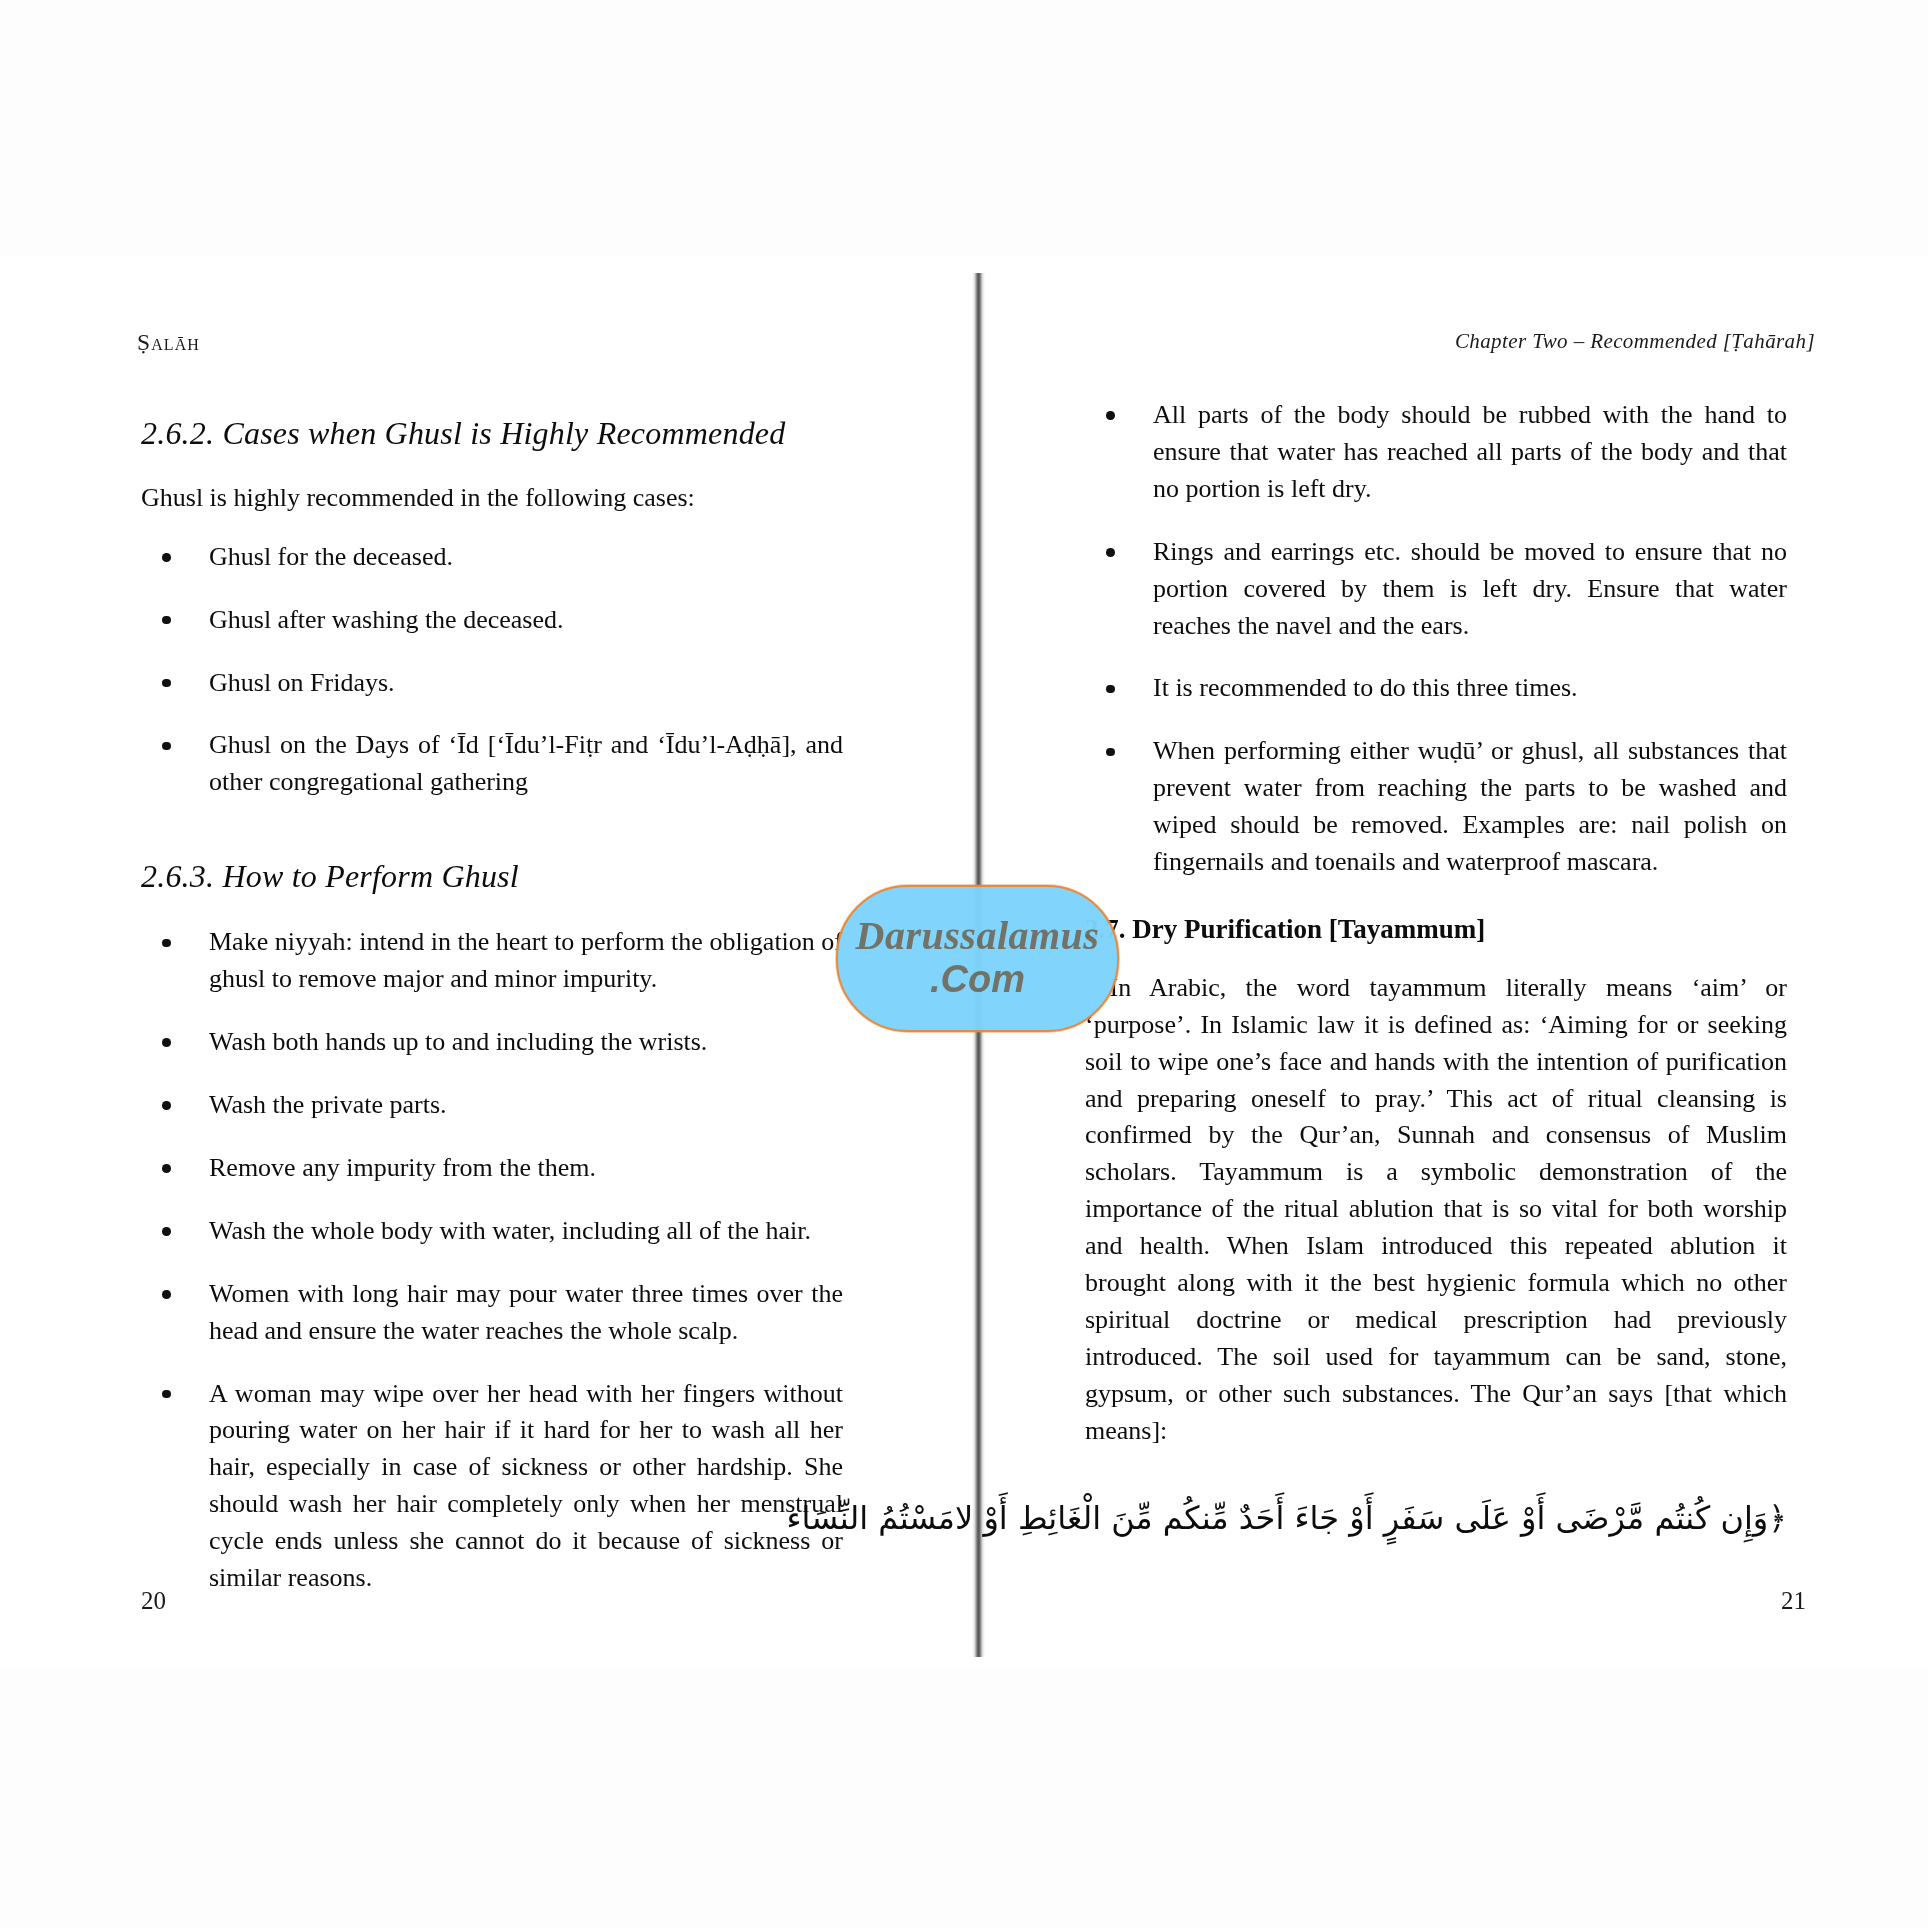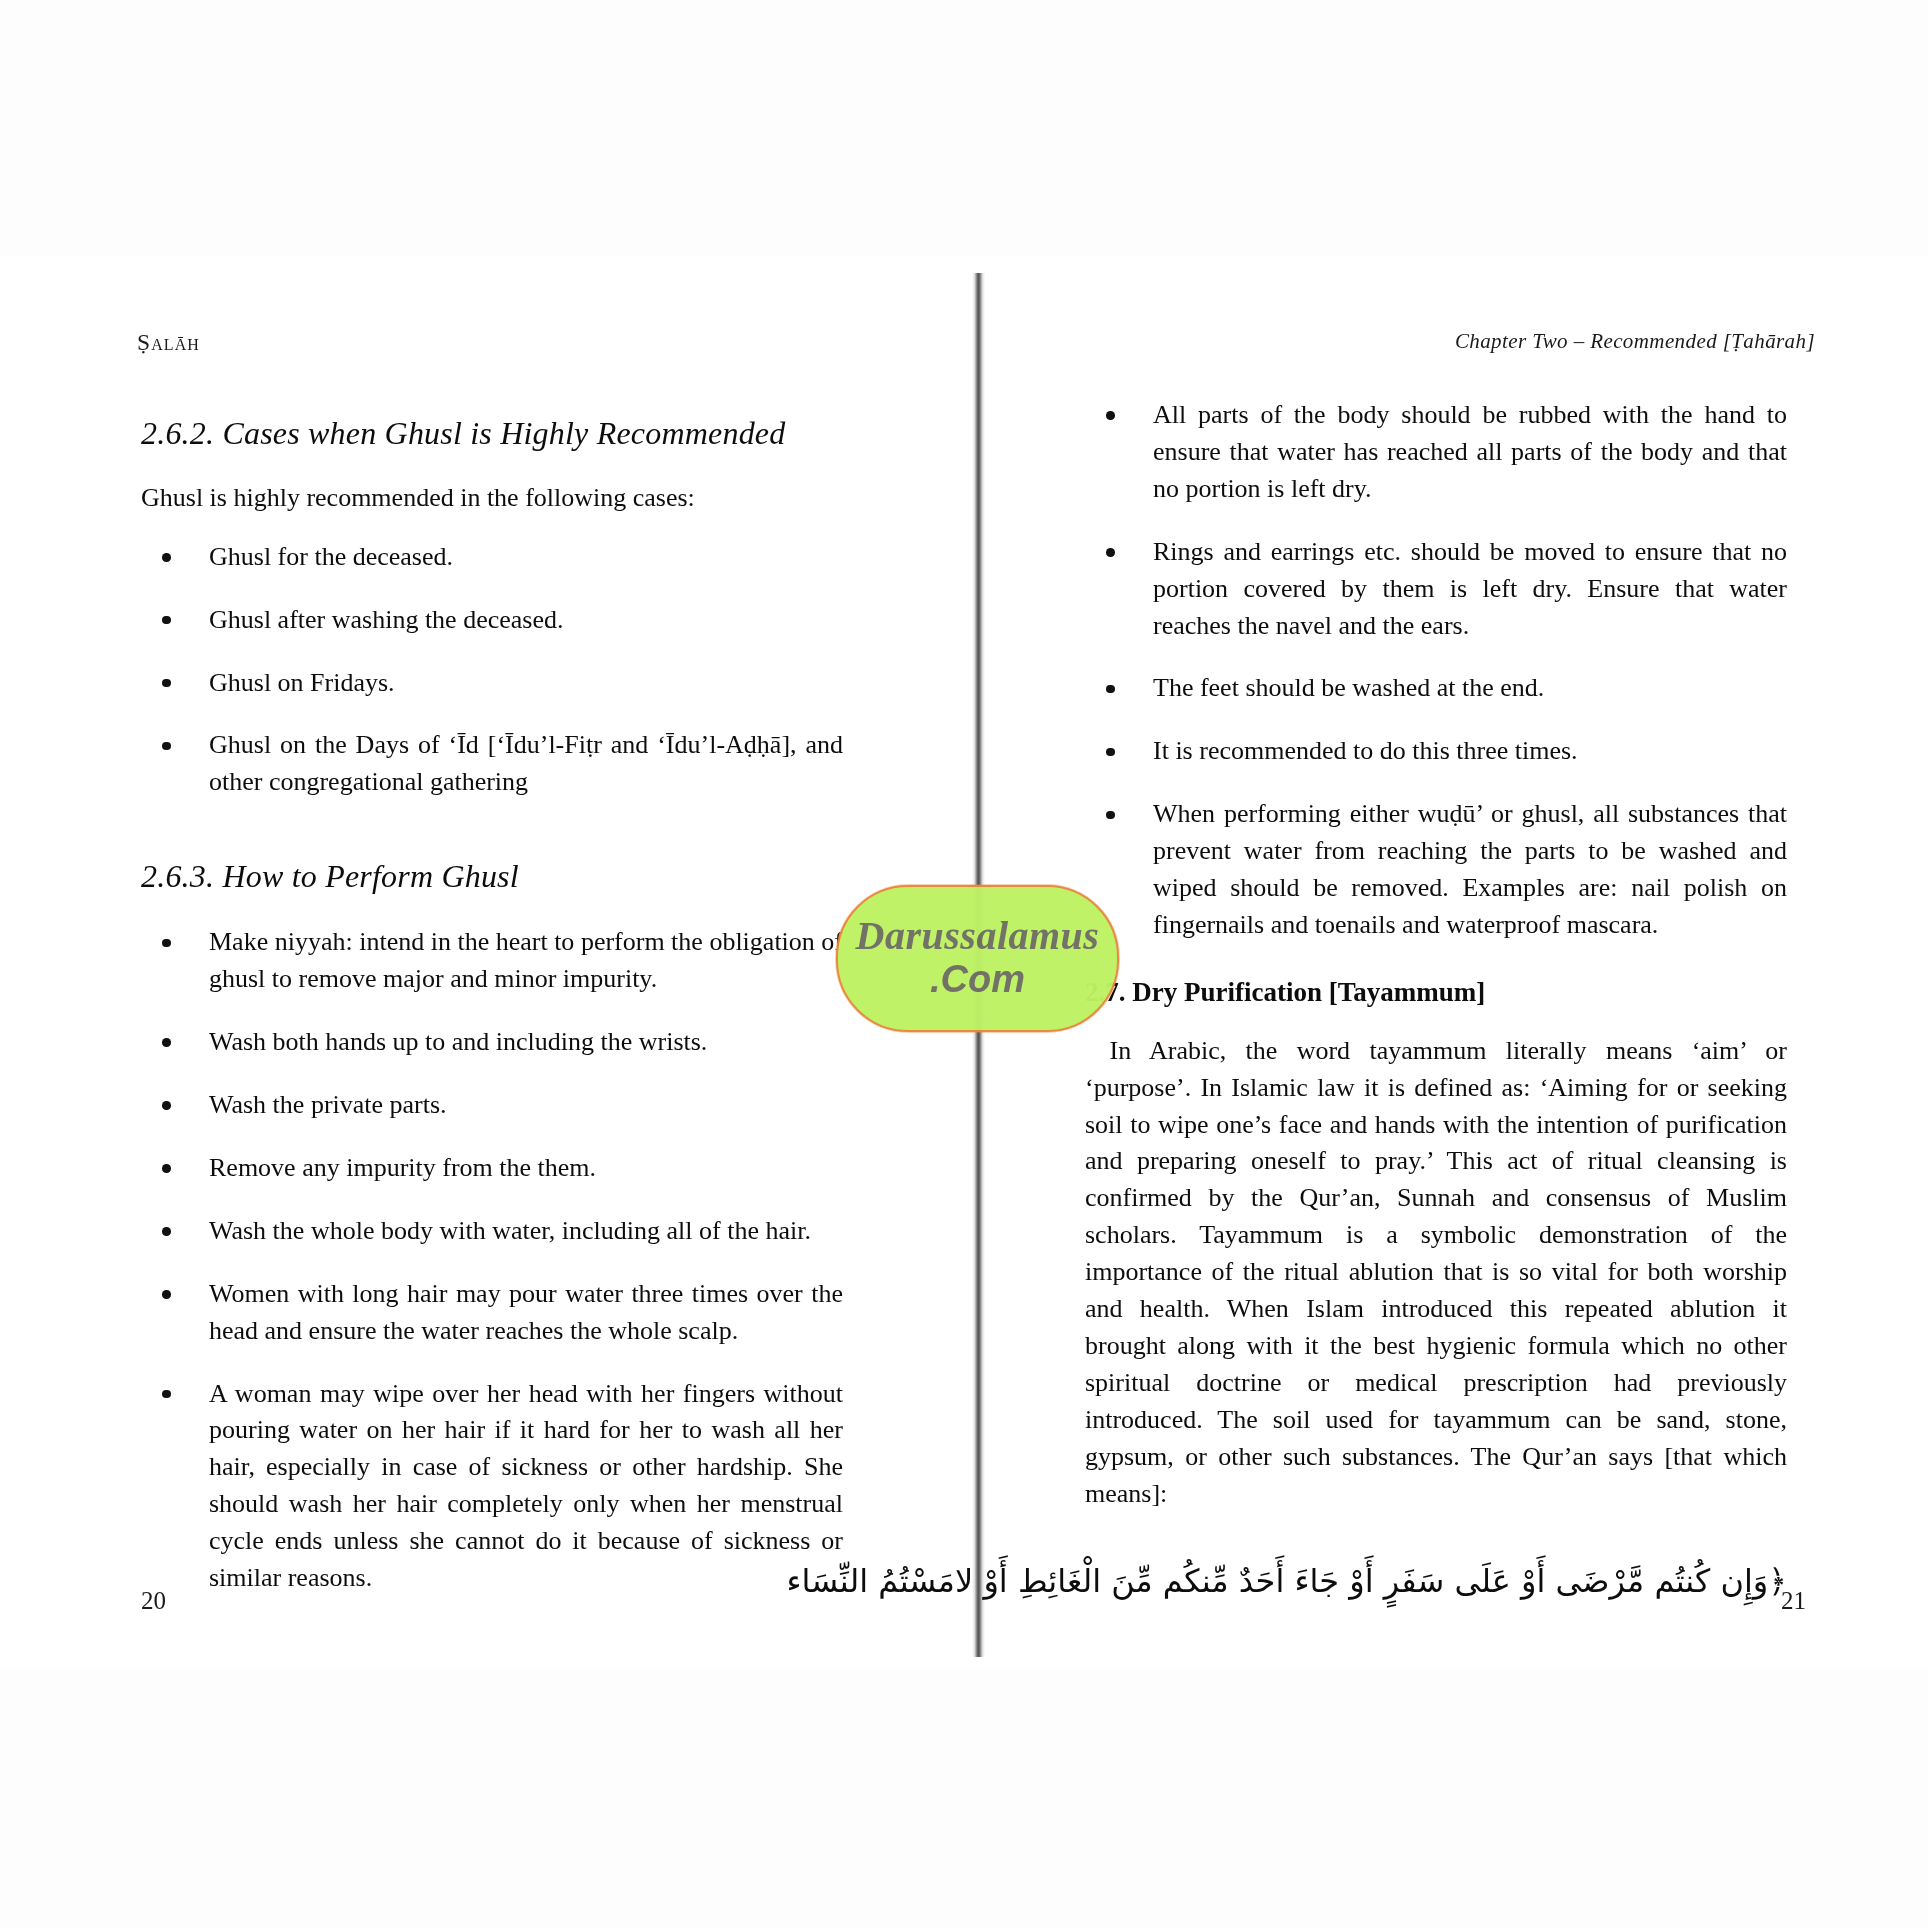--- a/index.html
+++ b/index.html
@@ -144,21 +144,21 @@
   }
   .folio.lf{ left:141px; }
   .folio.rf{ right:122px; }
 
   
   .watermark{
     position:absolute;
     left:836px; top:885px;
     width:279px; height:143px;
     border-radius:72px;
-    background:#bef264;
+    background:#7dd3fc;
     border:2.8px solid #e8883a;
     box-shadow:0 0 0 0.9px rgba(232,136,58,.4);
     display:flex;
     flex-direction:column;
     align-items:center;
     justify-content:center;
     z-index:40;
     opacity:.97;
   }
   .watermark .wm1{
@@ -218,21 +218,20 @@
   <div class="folio lf">20</div>
 </div>
 
 <div class="page right">
   <div class="running-head right-head">Chapter Two – Recommended [Ṭahārah]</div>
 
   <div class="col right-col">
     <ul class="bullets">
       <li><span class="dot"></span><span>All parts of the body should be rubbed with the hand to ensure that water has reached all parts of the body and that no portion is left dry.</span></li>
       <li><span class="dot"></span><span>Rings and earrings etc. should be moved to ensure that no portion covered by them is left dry. Ensure that water reaches the navel and the ears.</span></li>
-      <li><span class="dot"></span><span class="short">The feet should be washed at the end.</span></li>
       <li><span class="dot"></span><span class="short">It is recommended to do this three times.</span></li>
       <li><span class="dot"></span><span>When performing either wuḍū’ or ghusl, all substances that prevent water from reaching the parts to be washed and wiped should be removed. Examples are: nail polish on fingernails and toenails and waterproof mascara.</span></li>
     </ul>
 
     <h3 class="numhead">2.7. Dry Purification [Tayammum]</h3>
 
     <p class="body">In Arabic, the word tayammum literally means ‘aim’ or ‘purpose’. In Islamic law it is defined as: ‘Aiming for or seeking soil to wipe one’s face and hands with the intention of purification and preparing oneself to pray.’ This act of ritual cleansing is confirmed by the Qur’an, Sunnah and consensus of Muslim scholars. Tayammum is a symbolic demonstration of the importance of the ritual ablution that is so vital for both worship and health. When Islam introduced this repeated ablution it brought along with it the best hygienic formula which no other spiritual doctrine or medical prescription had previously introduced. The soil used for tayammum can be sand, stone, gypsum, or other such substances. The Qur’an says [that which means]:</p>
 
     <div class="arabic">﴿وَإِن كُنتُم مَّرْضَى أَوْ عَلَى سَفَرٍ أَوْ جَاءَ أَحَدٌ مِّنكُم مِّنَ الْغَائِطِ أَوْ لامَسْتُمُ النِّسَاء</div>
   </div>

